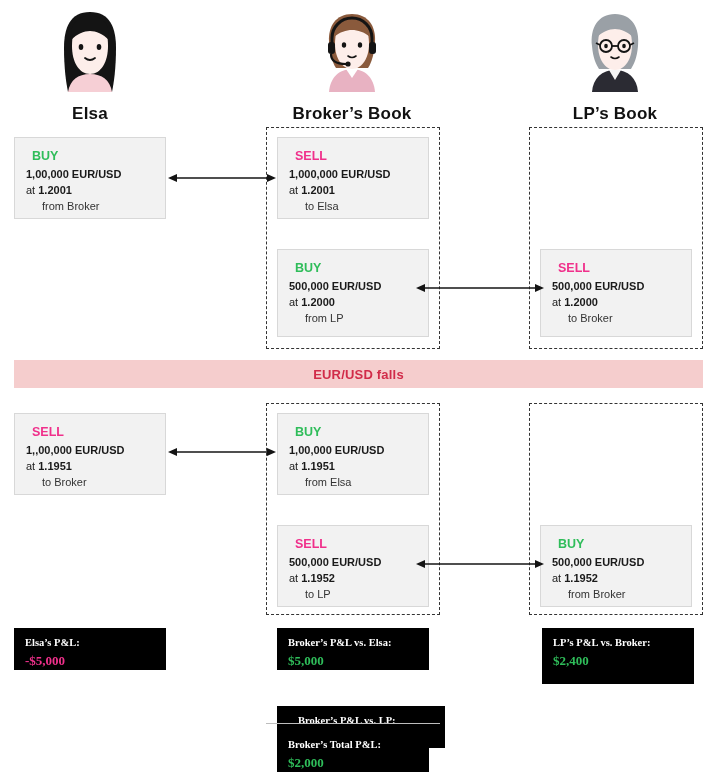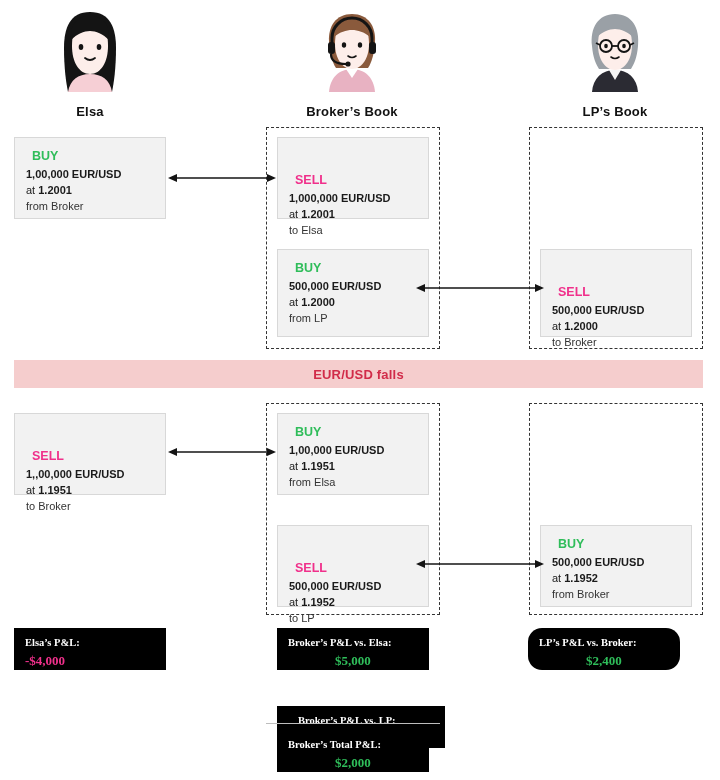--- a/index.html
+++ b/index.html
@@ -24,21 +24,21 @@
     position: absolute;
     text-align: center;
     width: 160px;
   }
   .col-head .avatar {
     width: 92px;
     height: 92px;
     margin: 0 auto;
   }
   .col-head .name {
-    font-size: 13px;
+    font-size: 17px;
     font-weight: bold;
     color: #111111;
     margin-top: 6px;
     letter-spacing: 0.2px;
   }
   
   .dashed-box {
     position: absolute;
     border: 1.6px dashed #333333;
     box-sizing: border-box;
@@ -54,24 +54,24 @@
     line-height: 1.45;
     color: #1a1a1a;
   }
   .card .side {
     font-weight: bold;
     font-size: 12.5px;
     margin-bottom: 2px;
     padding-left: 6px;
   }
   .side.buy { color: #2fbd5a; }
-  .side.sell { color: #f0308b; margin-top: 24px; }
+  .side.sell { color: #f0308b; }
   .card .amount { font-weight: bold; }
   .card .rate .px { font-weight: bold; }
-  .card .cpty { color: #333333; }
+  .card .cpty { color: #333333; margin-left: 16px; }
   
   .arrow {
     position: absolute;
     height: 12px;
   }
   .arrow svg { display: block; }
   
   .banner {
     position: absolute;
     background: #f5cdcd;
@@ -89,21 +89,21 @@
     background: #000000;
     color: #ffffff;
     box-sizing: border-box;
     padding: 8px 11px;
     font-size: 10.5px;
     line-height: 1.4;
     font-family: Liberation Serif, serif;
   }
   .pnl .label { font-weight: bold; color: #ffffff; }
   .pnl .value { font-weight: bold; font-size: 13px; margin-top: 1px; }
-  .value.pos { color: #2fbd5a; margin-left: 47px; }
+  .value.pos { color: #2fbd5a; }
   .value.neg { color: #f0308b; }
   .divider {
     position: absolute;
     border-top: 1.5px solid #bdbdbd;
   }
 </style>
 </head>
 <body>
 
 <div class="stage">
@@ -258,38 +258,38 @@
   <div class="arrow" style="left:416px; top:558px; width:128px;">
     <svg width="128" height="12" viewBox="0 0 128 12">
       <line x1="8" y1="6" x2="120" y2="6" stroke="#141414" stroke-width="1.6"></line>
       <path d="M0 6 L9 2 L9 10 Z" fill="#141414"></path>
       <path d="M128 6 L119 2 L119 10 Z" fill="#141414"></path>
     </svg>
   </div>
 
   <div class="pnl" style="left:14px; top:628px; width:152px; height:42px;">
     <div class="label">Elsa’s P&amp;L:</div>
-    <div class="value neg">-$4,000</div>
+    <div class="value neg">-$5,000</div>
   </div>
 
   <div class="pnl" style="left:277px; top:628px; width:152px; height:42px;">
     <div class="label">Broker’s P&amp;L vs. Elsa:</div>
     <div class="value pos">$5,000</div>
   </div>
 
   <div class="pnl" style="left:277px; top:706px; width:168px; height:42px;padding-left:21px;">
     <div class="label">Broker’s P&amp;L vs. LP:</div>
     <div class="value neg">-$1,400</div>
   </div>
 
   <div class="divider" style="left:266px; top:723px; width:174px;"></div>
 
   <div class="pnl" style="left:277px; top:730px; width:152px; height:42px;">
     <div class="label">Broker’s Total P&amp;L:</div>
     <div class="value pos">$2,000</div>
   </div>
 
-  <div class="pnl" style="left:528px; top:628px; width:152px; height:42px;border-radius:14px;">
+  <div class="pnl" style="left:542px; top:628px; width:152px; height:56px;">
     <div class="label">LP’s P&amp;L vs. Broker:</div>
     <div class="value pos">$2,400</div>
   </div>
 
 </div>
 
 </body></html>

